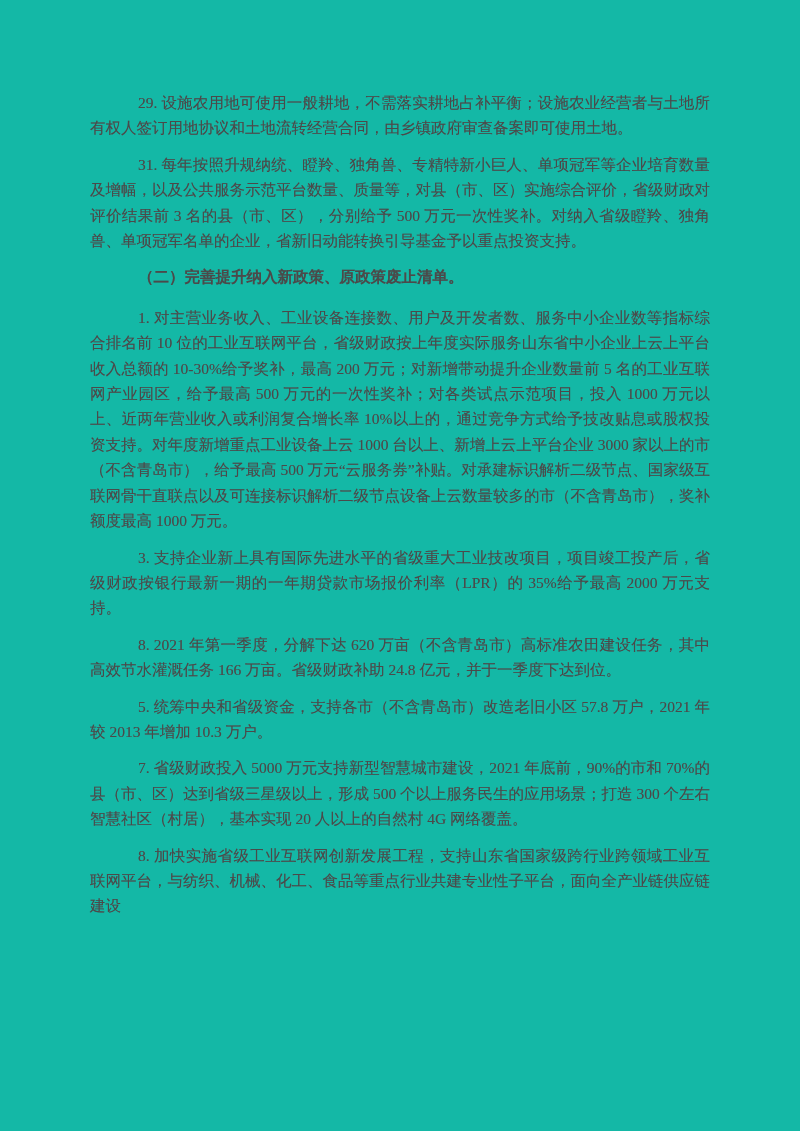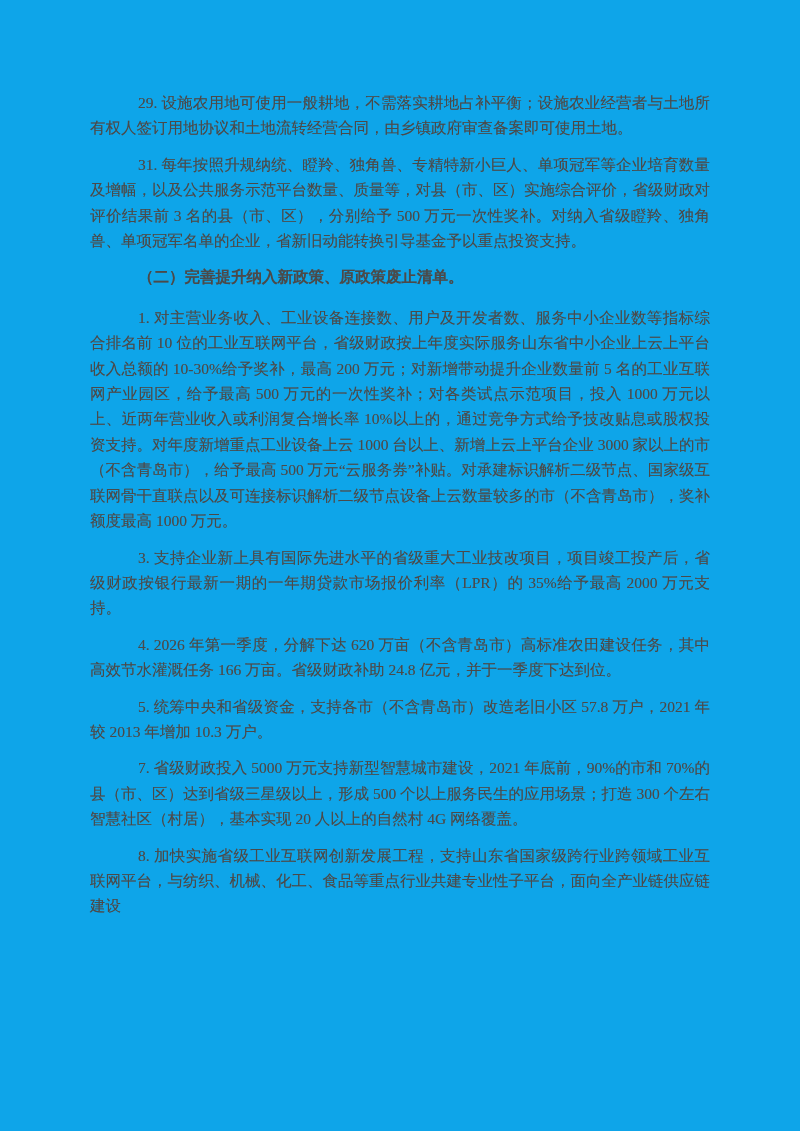--- a/index.html
+++ b/index.html
@@ -6,21 +6,21 @@
     margin: 0;
     padding: 0;
     background: #fbfbfb;
   }
   .page {
     position: relative;
     box-sizing: border-box;
     width: 800px;
     height: 1131px;
     margin: 0;
-    background: #0ea5e9;
+    background: #14b8a6;
     overflow: hidden;
     padding: 90px 90px 0 90px;
     font-family: "Liberation Serif", "DejaVu Serif", serif;
     font-size: 15.5px;
     line-height: 25.4px;
     color: #4a4a4a;
     text-shadow: 0 0 0.6px rgba(90, 90, 90, 0.55);
   }
   .para {
     margin: 0 0 11px 0;
@@ -36,17 +36,17 @@
 </style>
 </head>
 <body>
 
 <div class="page">
   <p class="para">29. 设施农用地可使用一般耕地，不需落实耕地占补平衡；设施农业经营者与土地所有权人签订用地协议和土地流转经营合同，由乡镇政府审查备案即可使用土地。</p>
   <p class="para">31. 每年按照升规纳统、瞪羚、独角兽、专精特新小巨人、单项冠军等企业培育数量及增幅，以及公共服务示范平台数量、质量等，对县（市、区）实施综合评价，省级财政对评价结果前 3 名的县（市、区），分别给予 500 万元一次性奖补。对纳入省级瞪羚、独角兽、单项冠军名单的企业，省新旧动能转换引导基金予以重点投资支持。</p>
   <p class="para section-heading">（二）完善提升纳入新政策、原政策废止清单。</p>
   <p class="para">1. 对主营业务收入、工业设备连接数、用户及开发者数、服务中小企业数等指标综合排名前 10 位的工业互联网平台，省级财政按上年度实际服务山东省中小企业上云上平台收入总额的 10-30%给予奖补，最高 200 万元；对新增带动提升企业数量前 5 名的工业互联网产业园区，给予最高 500 万元的一次性奖补；对各类试点示范项目，投入 1000 万元以上、近两年营业收入或利润复合增长率 10%以上的，通过竞争方式给予技改贴息或股权投资支持。对年度新增重点工业设备上云 1000 台以上、新增上云上平台企业 3000 家以上的市（不含青岛市），给予最高 500 万元“云服务券”补贴。对承建标识解析二级节点、国家级互联网骨干直联点以及可连接标识解析二级节点设备上云数量较多的市（不含青岛市），奖补额度最高 1000 万元。</p>
   <p class="para">3. 支持企业新上具有国际先进水平的省级重大工业技改项目，项目竣工投产后，省级财政按银行最新一期的一年期贷款市场报价利率（LPR）的 35%给予最高 2000 万元支持。</p>
-  <p class="para">4. 2026 年第一季度，分解下达 620 万亩（不含青岛市）高标准农田建设任务，其中高效节水灌溉任务 166 万亩。省级财政补助 24.8 亿元，并于一季度下达到位。</p>
+  <p class="para">8. 2021 年第一季度，分解下达 620 万亩（不含青岛市）高标准农田建设任务，其中高效节水灌溉任务 166 万亩。省级财政补助 24.8 亿元，并于一季度下达到位。</p>
   <p class="para">5. 统筹中央和省级资金，支持各市（不含青岛市）改造老旧小区 57.8 万户，2021 年较 2013 年增加 10.3 万户。</p>
   <p class="para">7. 省级财政投入 5000 万元支持新型智慧城市建设，2021 年底前，90%的市和 70%的县（市、区）达到省级三星级以上，形成 500 个以上服务民生的应用场景；打造 300 个左右智慧社区（村居），基本实现 20 人以上的自然村 4G 网络覆盖。</p>
   <p class="para">8. 加快实施省级工业互联网创新发展工程，支持山东省国家级跨行业跨领域工业互联网平台，与纺织、机械、化工、食品等重点行业共建专业性子平台，面向全产业链供应链建设</p>
 </div>
 
 </body></html>

